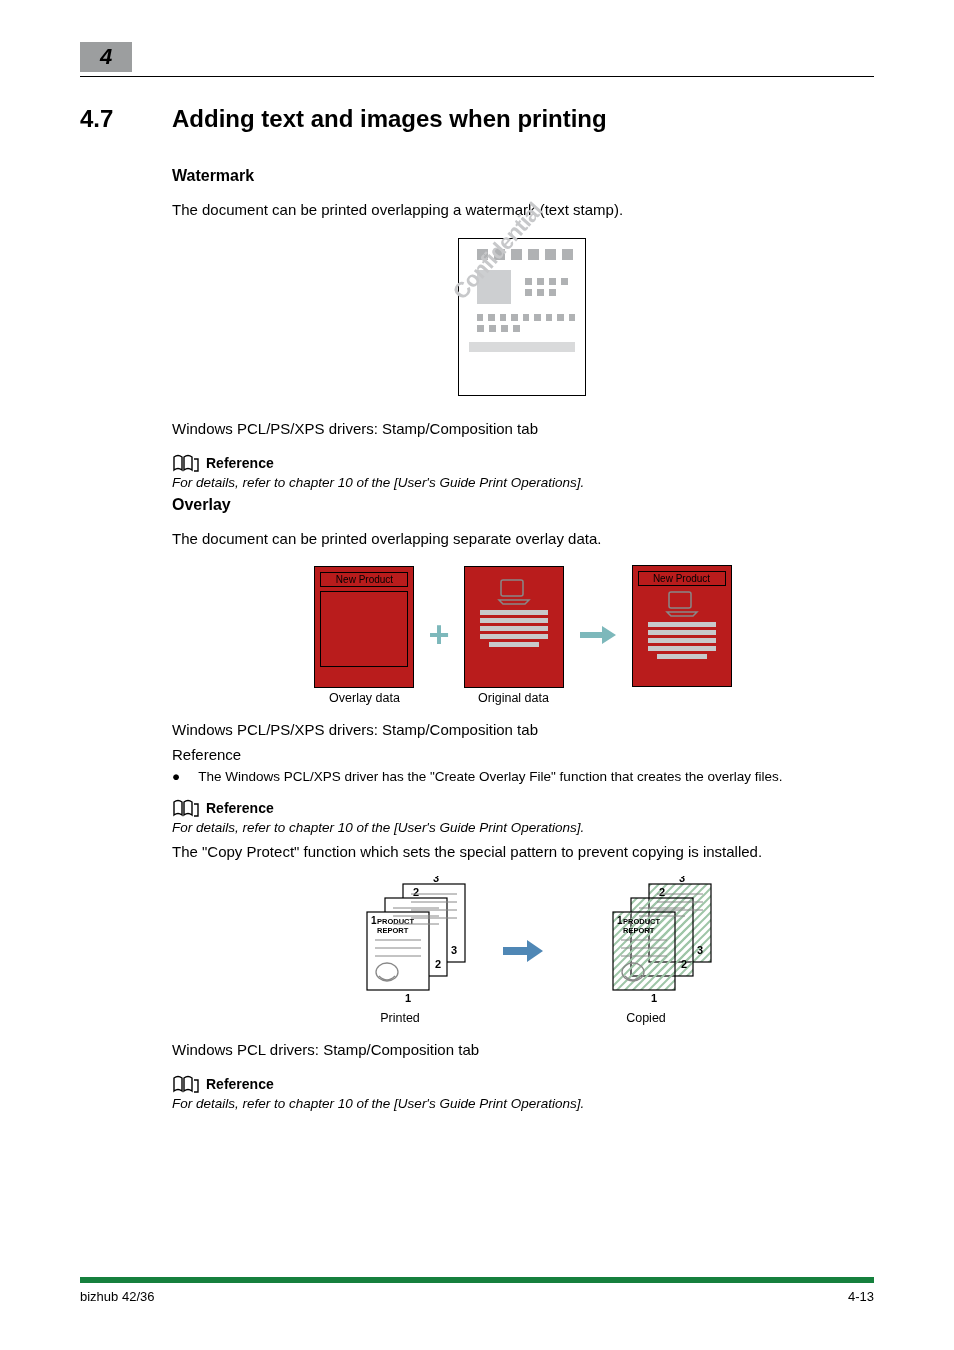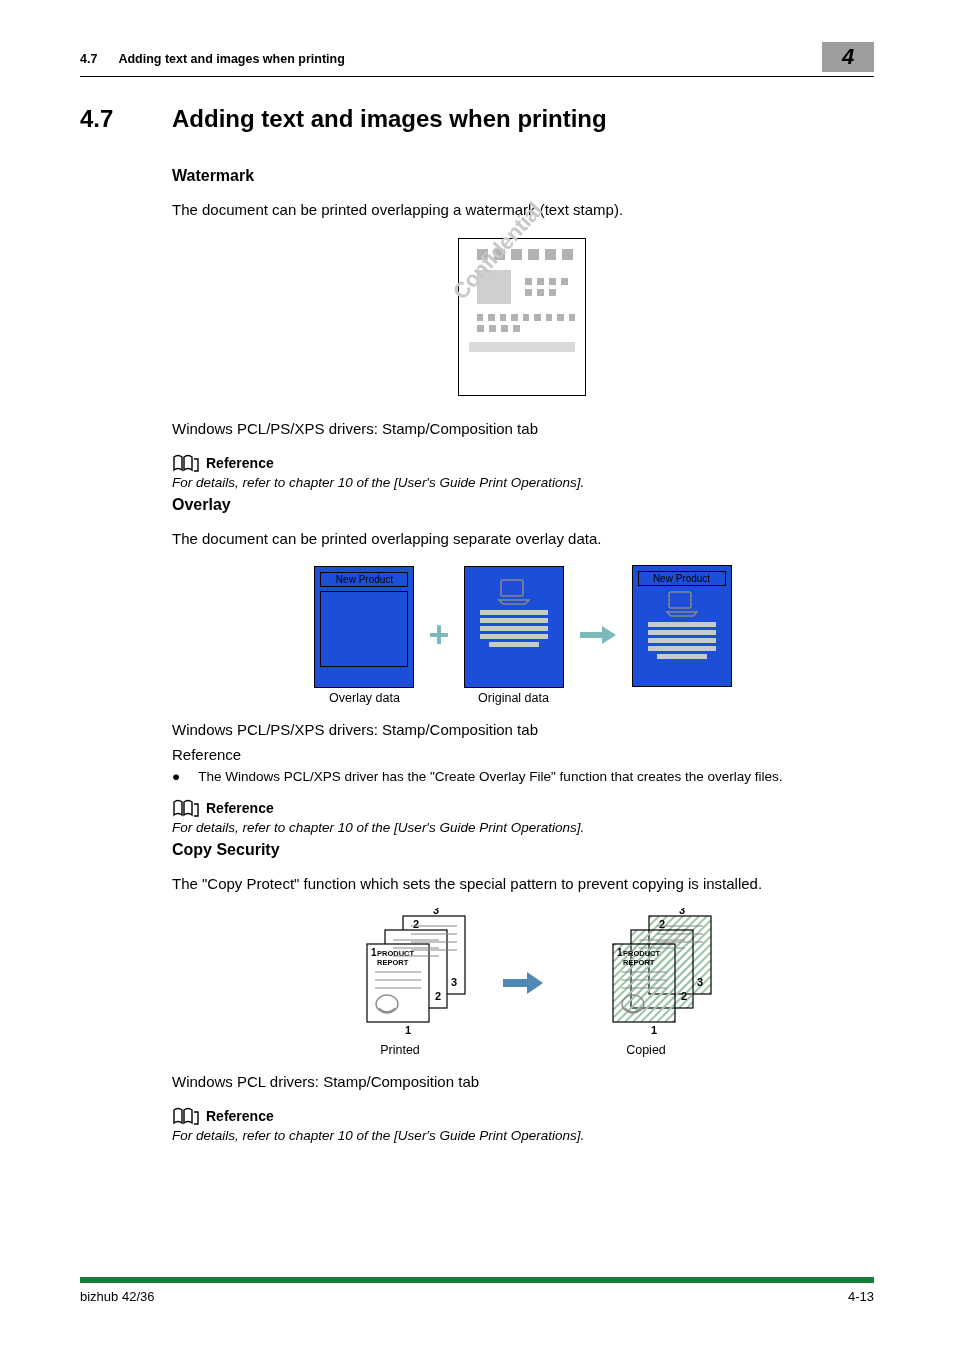--- a/index.html
+++ b/index.html
@@ -135,21 +135,21 @@
     display:flex;
     align-items:center;
     justify-content:center;
     gap: 14px;
     margin: 16px 0 14px 0;
   }
   .ov-page {
     border: 1.5px solid #000;
     width: 100px;
     height: 122px;
-    background:#1d4ed8;
+    background:#b91c1c;
     padding:5px;
     position:relative;
   }
   .ov-header {
     border:1px solid #000;
     font-size:10px;
     text-align:center;
     padding:1px 2px;
     margin-bottom:4px;
     white-space: nowrap;
@@ -188,24 +188,20 @@
     padding-top:6px;
     font-size:13px;
   }
 </style>
 </head>
 <body>
 
 <div class="page">
 
   <div class="header-row">
-    <div class="header-left">
-      <span class="secnum">4.7</span>
-      <span>Adding text and images when printing</span>
-    </div>
     <div class="chapter-box">
       <span>4</span>
     </div>
   </div>
 
   <div class="section-title">
     <div class="num">4.7</div>
     <div class="ttl">Adding text and images when printing</div>
   </div>
 
@@ -338,21 +334,20 @@
     <div class="ref-block">
       <div class="ref-head">
         <svg class="ref-icon" viewBox="0 0 28 20">
             <path d="M2 4 Q6 1 10 4 L10 17 Q6 14 2 17 Z M12 4 Q16 1 20 4 L20 17 Q16 14 12 17 Z M22 6 L26 6 L26 18 L22 18" fill="none" stroke="#000" stroke-width="1.4"></path>
           </svg>
         <span>Reference</span>
       </div>
       <div class="ref-text">For details, refer to chapter 10 of the [User's Guide Print Operations].</div>
     </div>
 
-    <div class="sub-title">Copy Security</div>
     <div class="body-text">The "Copy Protect" function which sets the special pattern to prevent copying is installed.</div>
 
     <div class="fig-copy">
       <div class="cs-col">
         <svg class="cs-svg" viewBox="0 0 150 130">
           <g fill="#fff" stroke="#000" stroke-width="1.2">
             <rect x="78" y="8" width="62" height="78"></rect>
             <rect x="60" y="22" width="62" height="78"></rect>
             <rect x="42" y="36" width="62" height="78"></rect>
           </g>

